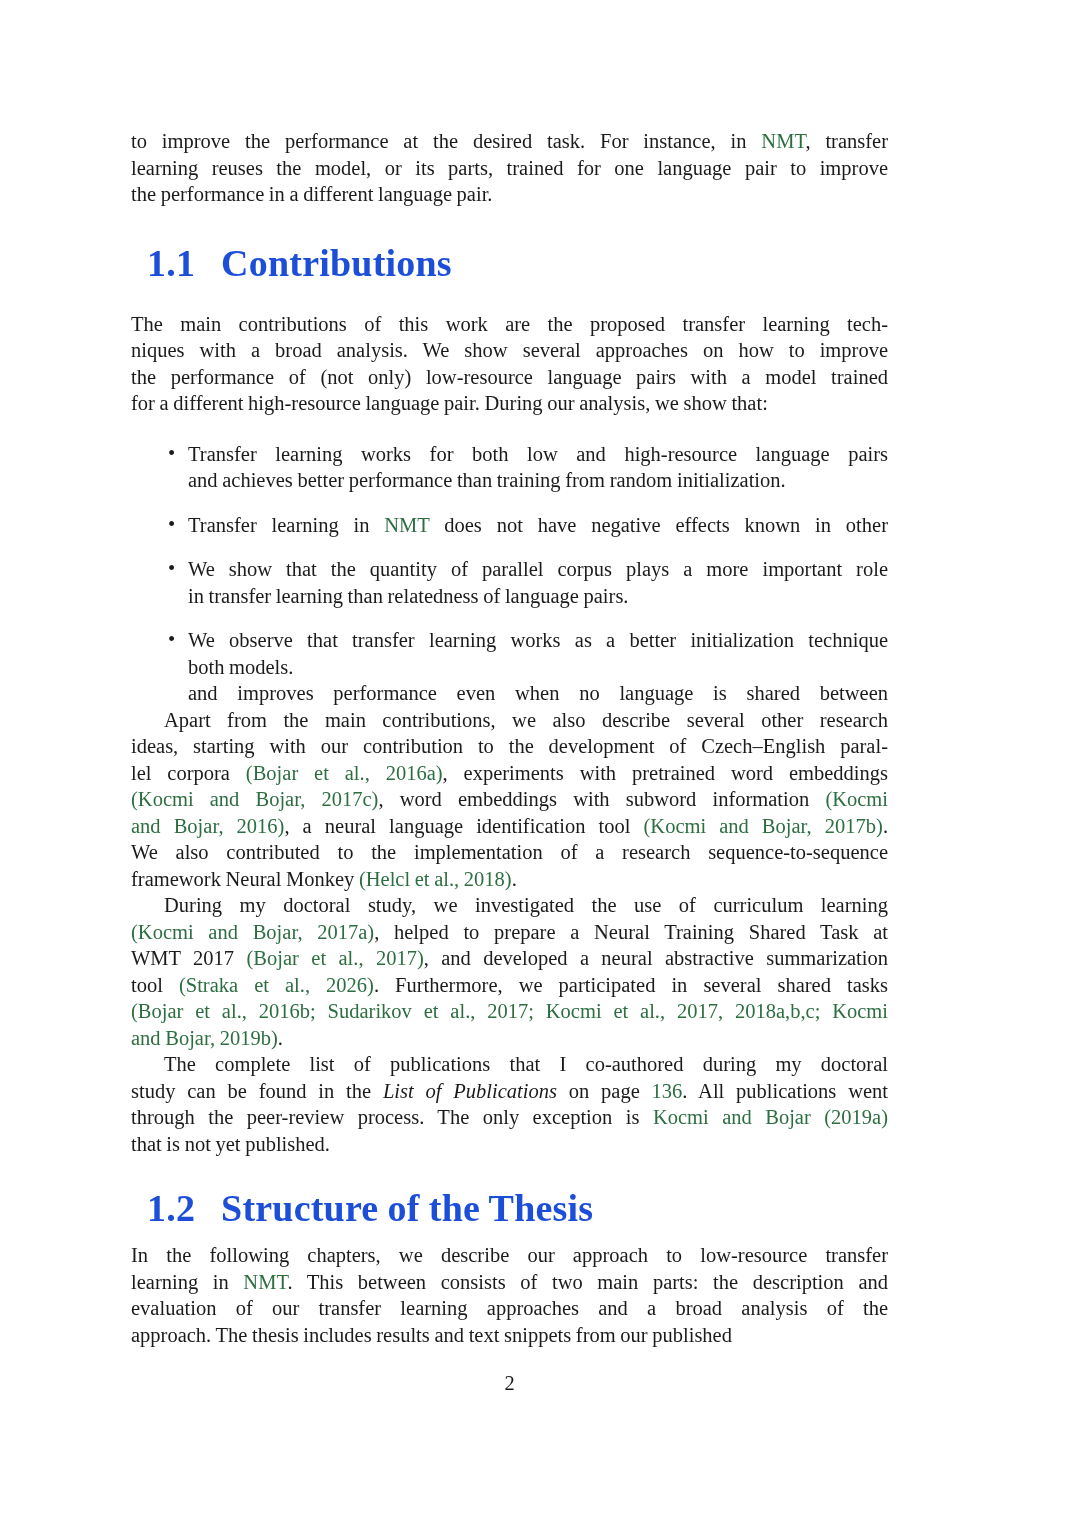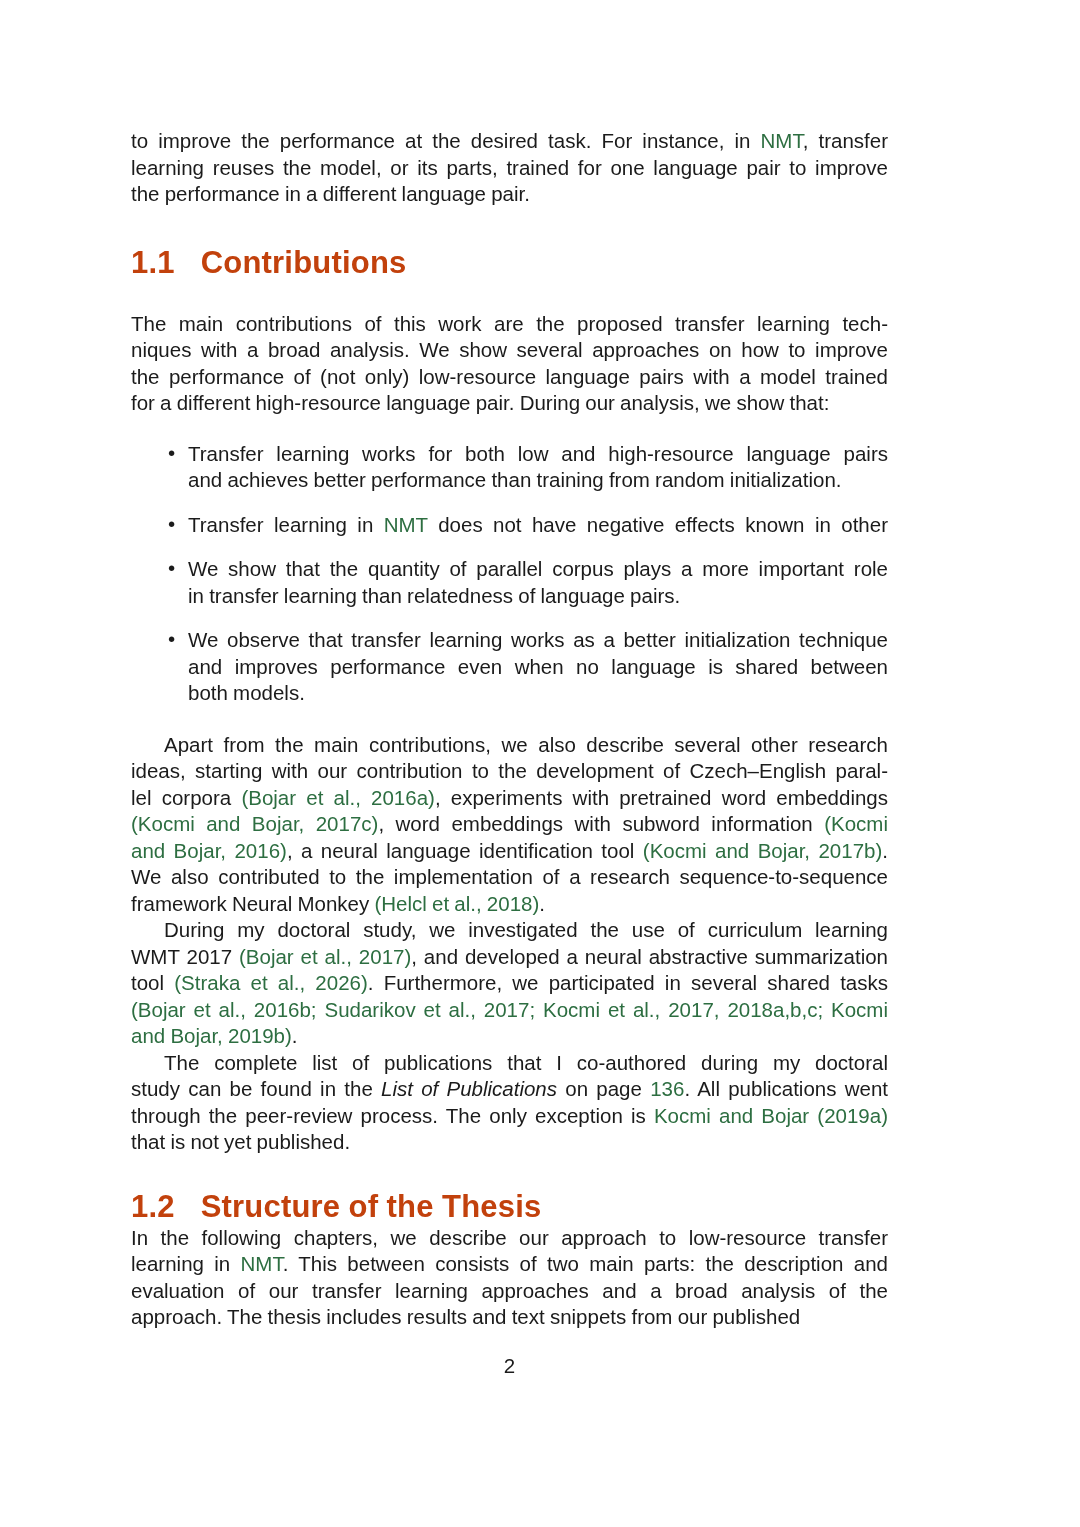--- a/index.html
+++ b/index.html
@@ -1,38 +1,38 @@
 <!DOCTYPE html>
 <html style="--link: #2d6e41;"><head>
 <meta charset="utf-8">
 <style>
   html,body{margin:0;padding:0;background:#ffffff;}
   .page{
     width:1080px;height:1527px;position:relative;background:#ffffff;overflow:hidden;
-    font-family:Liberation Sans, sans-serif;color:#1b1b1b;
+    font-family:Liberation Serif, serif;color:#1b1b1b;
   }
   .content{
     position:absolute;left:131px;top:128px;width:757px;
     font-size:20.5px;line-height:26.5px;word-spacing:-0.5px;
   }
   .para{margin:0;}
   .line{text-align:justify;}
   .line.just{text-align-last:justify;}
   .indent .line:first-child{text-indent:33px;}
-  .heading{font-weight:bold;font-size:31px;line-height:36px;margin:0;color:#c2410c;letter-spacing:0.2px;}
+  .heading{font-weight:bold;font-size:38px;line-height:36px;margin:16px;color:#1d4ed8;letter-spacing:0.2px;}
   .h11{margin-top:37px;}
   .h12{margin-top:33px;}
   .sec-title{margin-left:26px;}
   .lead11{margin-top:30px;}
   .lead12{}
   .bullets{margin-top:24px;}
   .bullet-item{position:relative;padding-left:57px;margin-bottom:18px;}
   .bullet-item:last-child{margin-bottom:0;}
   .marker{position:absolute;left:37px;top:-1px;}
-  .para-apart{margin-top:25px;}
+  .para-apart{}
   .footer{margin-top:22px;text-align:center;}
   .link{color:var(--link,#2d6e41);}
   .italic{font-style:italic;}
 </style>
 </head>
 <body>
 
 <div class="page">
   <div class="content">
 
@@ -69,38 +69,39 @@
         <span class="marker">•</span>
         <div class="bullet-text">
             <div class="line just"><span>We show that the quantity of parallel corpus plays a more important role</span></div>
             <div class="line"><span>in transfer learning than relatedness of language pairs.</span></div>
           </div>
       </div>
       <div class="bullet-item">
         <span class="marker">•</span>
         <div class="bullet-text">
             <div class="line just"><span>We observe that transfer learning works as a better initialization technique</span></div>
+            <div class="line"><span>both models.</span></div>
             <div class="line just"><span>and improves performance even when no language is shared between</span></div>
-            <div class="line"><span>both models.</span></div>
           </div>
       </div>
     </div>
 
     <div class="para para-apart indent">
         <div class="line just"><span>Apart from the main contributions, we also describe several other research</span></div>
         <div class="line just"><span>ideas, starting with our contribution to the development of Czech–English paral-</span></div>
         <div class="line just"><span>lel corpora </span><span class="link">(Bojar et al., 2016a)</span><span>, experiments with pretrained word embeddings</span></div>
         <div class="line just"><span class="link">(Kocmi and Bojar, 2017c)</span><span>, word embeddings with subword information </span><span class="link">(Kocmi</span></div>
         <div class="line just"><span class="link">and Bojar, 2016)</span><span>, a neural language identification tool </span><span class="link">(Kocmi and Bojar, 2017b)</span><span>.</span></div>
         <div class="line just"><span>We also contributed to the implementation of a research sequence-to-sequence</span></div>
         <div class="line"><span>framework Neural Monkey </span><span class="link">(Helcl et al., 2018)</span><span>.</span></div>
       </div>
 
     <div class="para indent">
         <div class="line just"><span>During my doctoral study, we investigated the use of curriculum learning</span></div>
+        <div class="line just"><span class="link">(Kocmi and Bojar, 2017a)</span><span>, helped to prepare a Neural Training Shared Task at</span></div>
         <div class="line just"><span>WMT 2017 </span><span class="link">(Bojar et al., 2017)</span><span>, and developed a neural abstractive summarization</span></div>
         <div class="line just"><span>tool </span><span class="link">(Straka et al., 2026)</span><span>. Furthermore, we participated in several shared tasks</span></div>
         <div class="line just"><span class="link">(Bojar et al., 2016b; Sudarikov et al., 2017; Kocmi et al., 2017, 2018a,b,c; Kocmi</span></div>
         <div class="line"><span class="link">and Bojar, 2019b)</span><span>.</span></div>
       </div>
 
     <div class="para indent">
         <div class="line just"><span>The complete list of publications that I co-authored during my doctoral</span></div>
         <div class="line just"><span>study can be found in the </span><span class="italic">List of Publications</span><span> on page </span><span class="link">136</span><span>. All publications went</span></div>
         <div class="line just"><span>through the peer-review process. The only exception is </span><span class="link">Kocmi and Bojar (2019a)</span></div>

